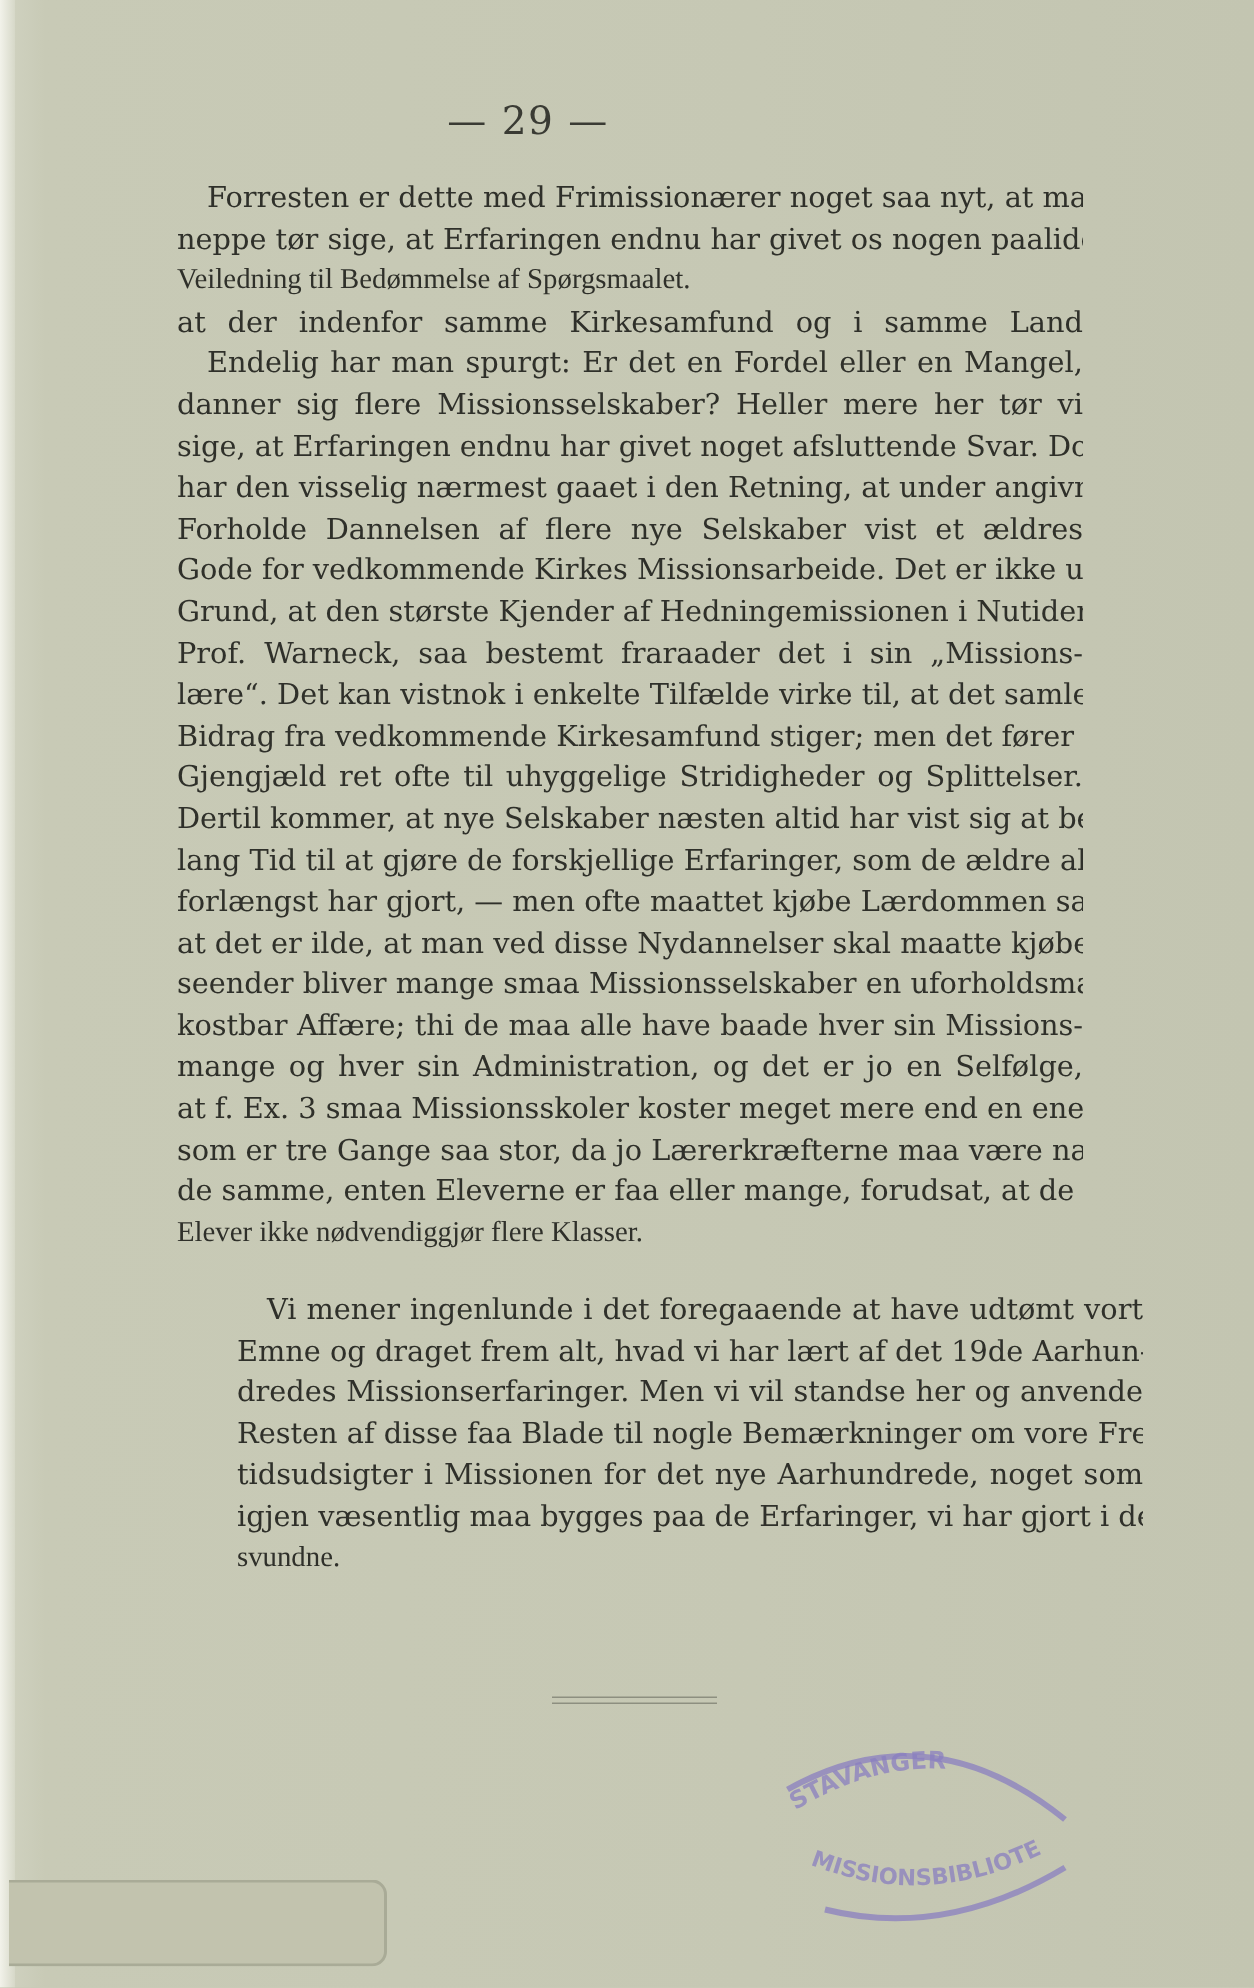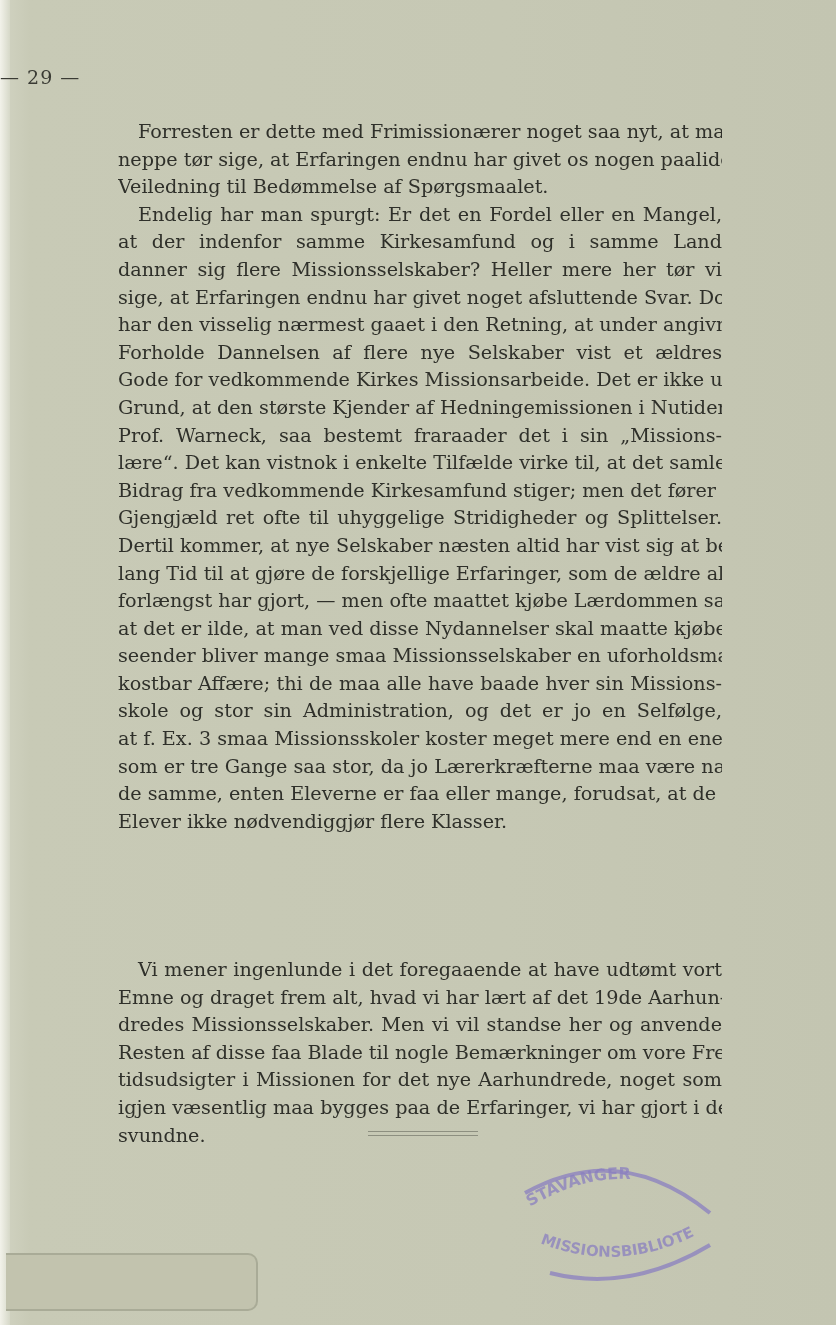--- a/index.html
+++ b/index.html
@@ -13,33 +13,33 @@
     .page {
       position: absolute; left: 0; top: 0; width: 836px; height: 1325px;
       background: linear-gradient(90deg, #e4e4d7 0px, #cfd1bf 8px, #c8cab6 30px, #c6c8b4 60%, #c3c5b1 100%);
     }
     .spine {
       position: absolute; left: 0; top: 0; width: 10px; height: 1325px;
       background: linear-gradient(90deg, #f2f2ea, #d6d8c8);
     }
     .page-number {
       position: absolute; top: 66px; left: 0; width: 704px;
-      font-size: 19px; letter-spacing: 1px; color: #3a3b34;
+      text-align: center; font-size: 26px; letter-spacing: 1px; color: #3a3b34;
     }
     .text-block {
       position: absolute; left: 118px; width: 604px;
       font-size: 19.2px; line-height: 27.6px; color: #2f302a;
     }
     #block1 { top: 118px; }
-    #block2 { top: 956px; }
+    #block2 { top: 859px; margin-left: 40px; }
     .line {
       display: block; white-space: nowrap; text-align: justify;
       text-align-last: justify; height: 27.6px; overflow: hidden;
     }
-    .line.last { text-align-last: left; }
+    .line.last { text-align-last: left; font-family: Liberation Serif, serif; }
     .line.indent { padding-left: 20px; }
     .rule {
       position: absolute; left: 368px; top: 1131px; width: 110px; height: 3px;
       border-top: 1px solid #8d8f80; border-bottom: 1px solid #8d8f80;
     }
     .stamp {
       position: absolute; left: 500px; top: 1145px; width: 240px; height: 140px;
     }
     .label-box {
       position: absolute; left: 6px; top: 1253px; width: 250px; height: 54px;
@@ -54,49 +54,49 @@
   <div class="spine"></div>
 
   <div class="page-number">— 29 —</div>
 
   <div class="text-block" id="block1">
 
     <span class="line indent">Forresten er dette med Frimissionærer noget saa nyt, at man</span>
     <span class="line">neppe tør sige, at Erfaringen endnu har givet os nogen paalidelig</span>
     <span class="line last">Veiledning til Bedømmelse af Spørgsmaalet.</span>
 
+    <span class="line">at der indenfor samme Kirkesamfund og i samme Land</span>
     <span class="line indent">Endelig har man spurgt: Er det en Fordel eller en Mangel,</span>
-    <span class="line">at der indenfor samme Kirkesamfund og i samme Land</span>
     <span class="line">danner sig flere Missionsselskaber? Heller mere her tør vi</span>
     <span class="line">sige, at Erfaringen endnu har givet noget afsluttende Svar. Dog</span>
     <span class="line">har den visselig nærmest gaaet i den Retning, at under angivne</span>
     <span class="line">Forholde Dannelsen af flere nye Selskaber vist et ældres</span>
     <span class="line">Gode for vedkommende Kirkes Missionsarbeide. Det er ikke uden</span>
     <span class="line">Grund, at den største Kjender af Hedningemissionen i Nutiden,</span>
     <span class="line">Prof. Warneck, saa bestemt fraraader det i sin „Missions-</span>
     <span class="line">lære“. Det kan vistnok i enkelte Tilfælde virke til, at det samlede</span>
     <span class="line">Bidrag fra vedkommende Kirkesamfund stiger; men det fører til</span>
     <span class="line">Gjengjæld ret ofte til uhyggelige Stridigheder og Splittelser.</span>
     <span class="line">Dertil kommer, at nye Selskaber næsten altid har vist sig at behøve</span>
     <span class="line">lang Tid til at gjøre de forskjellige Erfaringer, som de ældre allerede</span>
     <span class="line">forlængst har gjort, — men ofte maattet kjøbe Lærdommen saa dyrt,</span>
     <span class="line">at det er ilde, at man ved disse Nydannelser skal maatte kjøbe den</span>
     <span class="line">seender bliver mange smaa Missionsselskaber en uforholdsmæssig</span>
     <span class="line">kostbar Affære; thi de maa alle have baade hver sin Missions-</span>
-    <span class="line">skole og stor sin Administration, og det er jo en Selfølge,</span>
+    <span class="line">mange og hver sin Administration, og det er jo en Selfølge,</span>
     <span class="line">at f. Ex. 3 smaa Missionsskoler koster meget mere end en eneste,</span>
     <span class="line">som er tre Gange saa stor, da jo Lærerkræfterne maa være næsten</span>
     <span class="line">de samme, enten Eleverne er faa eller mange, forudsat, at de flere</span>
     <span class="line last">Elever ikke nødvendiggjør flere Klasser.</span>
   </div>
 
   <div class="text-block" id="block2">
     <span class="line indent">Vi mener ingenlunde i det foregaaende at have udtømt vort</span>
     <span class="line">Emne og draget frem alt, hvad vi har lært af det 19de Aarhun-</span>
-    <span class="line">dredes Missionsselskaber. Men vi vil standse her og anvende</span>
+    <span class="line">dredes Missionserfaringer. Men vi vil standse her og anvende</span>
     <span class="line">Resten af disse faa Blade til nogle Bemærkninger om vore Frem-</span>
     <span class="line">tidsudsigter i Missionen for det nye Aarhundrede, noget som</span>
     <span class="line">igjen væsentlig maa bygges paa de Erfaringer, vi har gjort i det</span>
     <span class="line last">svundne.</span>
   </div>
 
   <div class="rule"></div>
 
   <svg class="stamp" viewBox="0 0 240 140" xmlns="http://www.w3.org/2000/svg">
     <defs>

